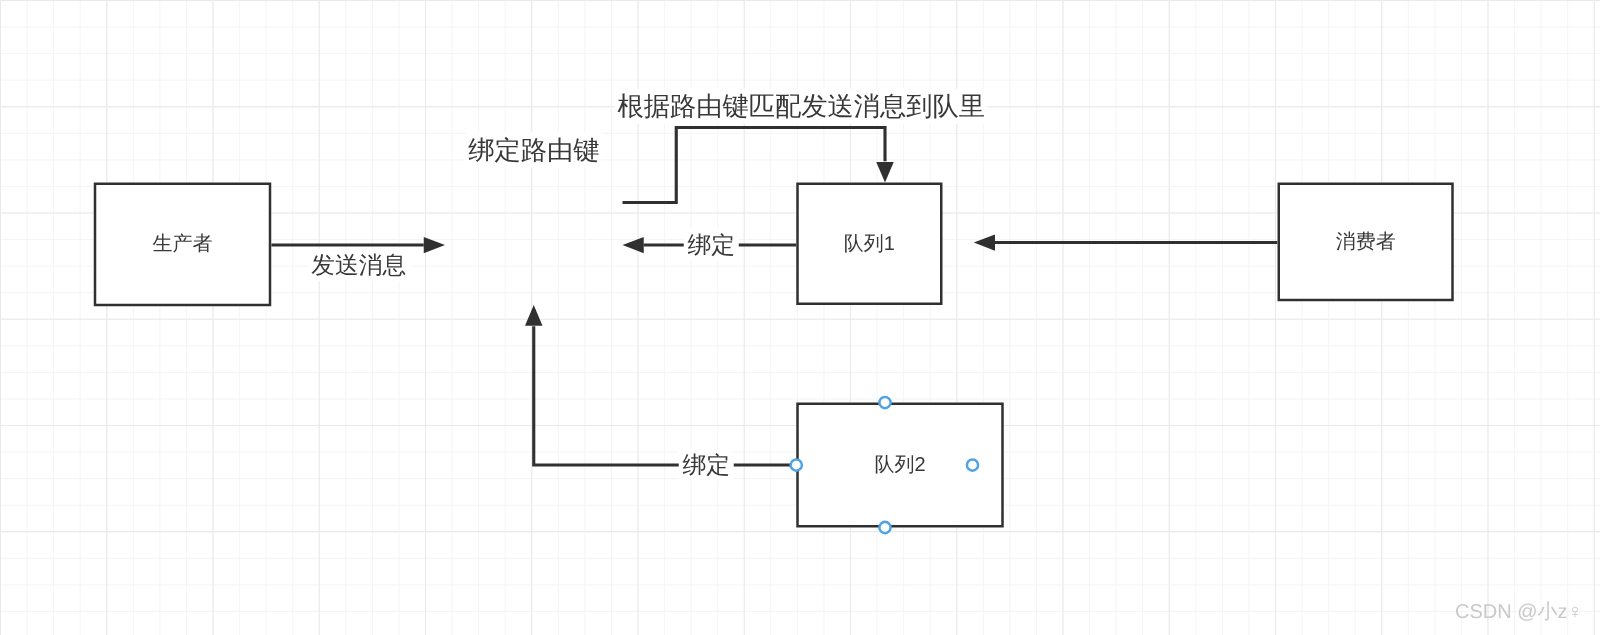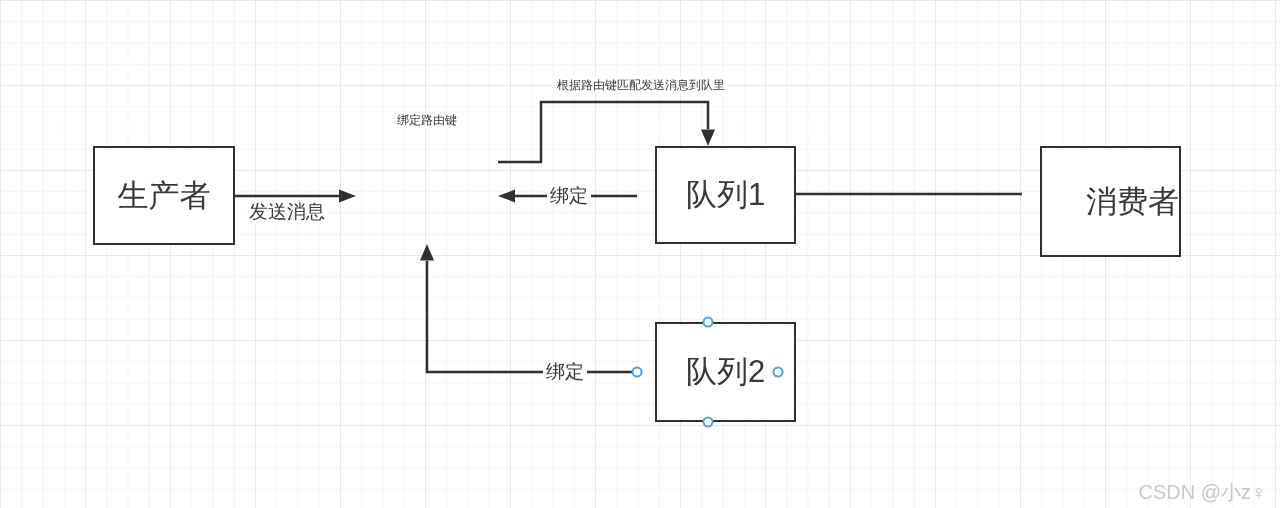--- a/index.html
+++ b/index.html
@@ -19,55 +19,54 @@
   }
   .edges{position:absolute;left:0;top:0;width:1280px;height:508px;}
   .edges path{stroke:#303030;stroke-width:2.5;fill:none;}
   .edges polygon{fill:#303030;stroke:none;}
   .node{
     position:absolute;
     box-sizing:border-box;
     background:#ffffff;
     border:2.5px solid #303030;
     display:flex;align-items:center;justify-content:center;
-    font-size:31px;
+    font-size:16px;
     color:#383838;
-    margin-left:18px;
   }
   .edge-label{
     position:absolute;
     transform:translate(-50%,-50%);
     background:#ffffff;
     padding:0 3px;
     font-size:19px;
     white-space:nowrap;
     color:#383838;
   }
   .float-label{
     position:absolute;
     transform:translate(-50%,-50%);
     background:#ffffff;
     padding:0 2px;
-    font-size:12px;
+    font-size:21px;
     white-space:nowrap;
     color:#383838;
   }
   .conn{
     position:absolute;
     width:11px;height:11px;
     box-sizing:border-box;
     border-radius:50%;
     background:#ffffff;
     border:2px solid #4ea3e6;
     transform:translate(-50%,-50%);
   }
   .watermark{
     position:absolute;
     right:14px;top:479px;
-    font-size:20px;
+    font-size:16px;
     color:#c9c9c9;
     white-space:nowrap;
   }
 </style>
 </head>
 <body>
 
 <div class="canvas">
 
   <svg class="edges" viewBox="0 0 1280 508" xmlns="http://www.w3.org/2000/svg">
@@ -91,29 +90,29 @@
       <path d="M637,372 H427 V261"></path>
       <polygon points="427,244 420,260.5 434,260.5"></polygon>
     </g>
   </svg>
 
   <div class="node" style="left:75px;top:146px;width:142px;height:99px;">
     <span>生产者</span>
   </div>
 
 
-  <div class="node" style="left:637px;top:146px;width:141px;height:98px;">
+  <div class="node" style="left:637px;top:146px;width:117px;height:98px;">
     <span>队列1</span>
   </div>
 
-  <div class="node" style="left:1022px;top:146px;width:141px;height:111px;justify-content:flex-end;">
+  <div class="node" style="left:1022px;top:146px;width:141px;height:95px;">
     <span>消费者</span>
   </div>
 
-  <div class="node" style="left:637px;top:322px;width:141px;height:100px;">
+  <div class="node" style="left:637px;top:322px;width:166px;height:100px;">
     <span>队列2</span>
   </div>
 
   <div class="conn" style="left:707.5px;top:322px;"></div>
   <div class="conn" style="left:637px;top:372px;"></div>
   <div class="conn" style="left:778px;top:372px;"></div>
   <div class="conn" style="left:707.5px;top:422px;"></div>
 
   <div class="edge-label" style="left:287px;top:212px;">发送消息</div>
   <div class="edge-label" style="left:569px;top:196px;">绑定</div>

